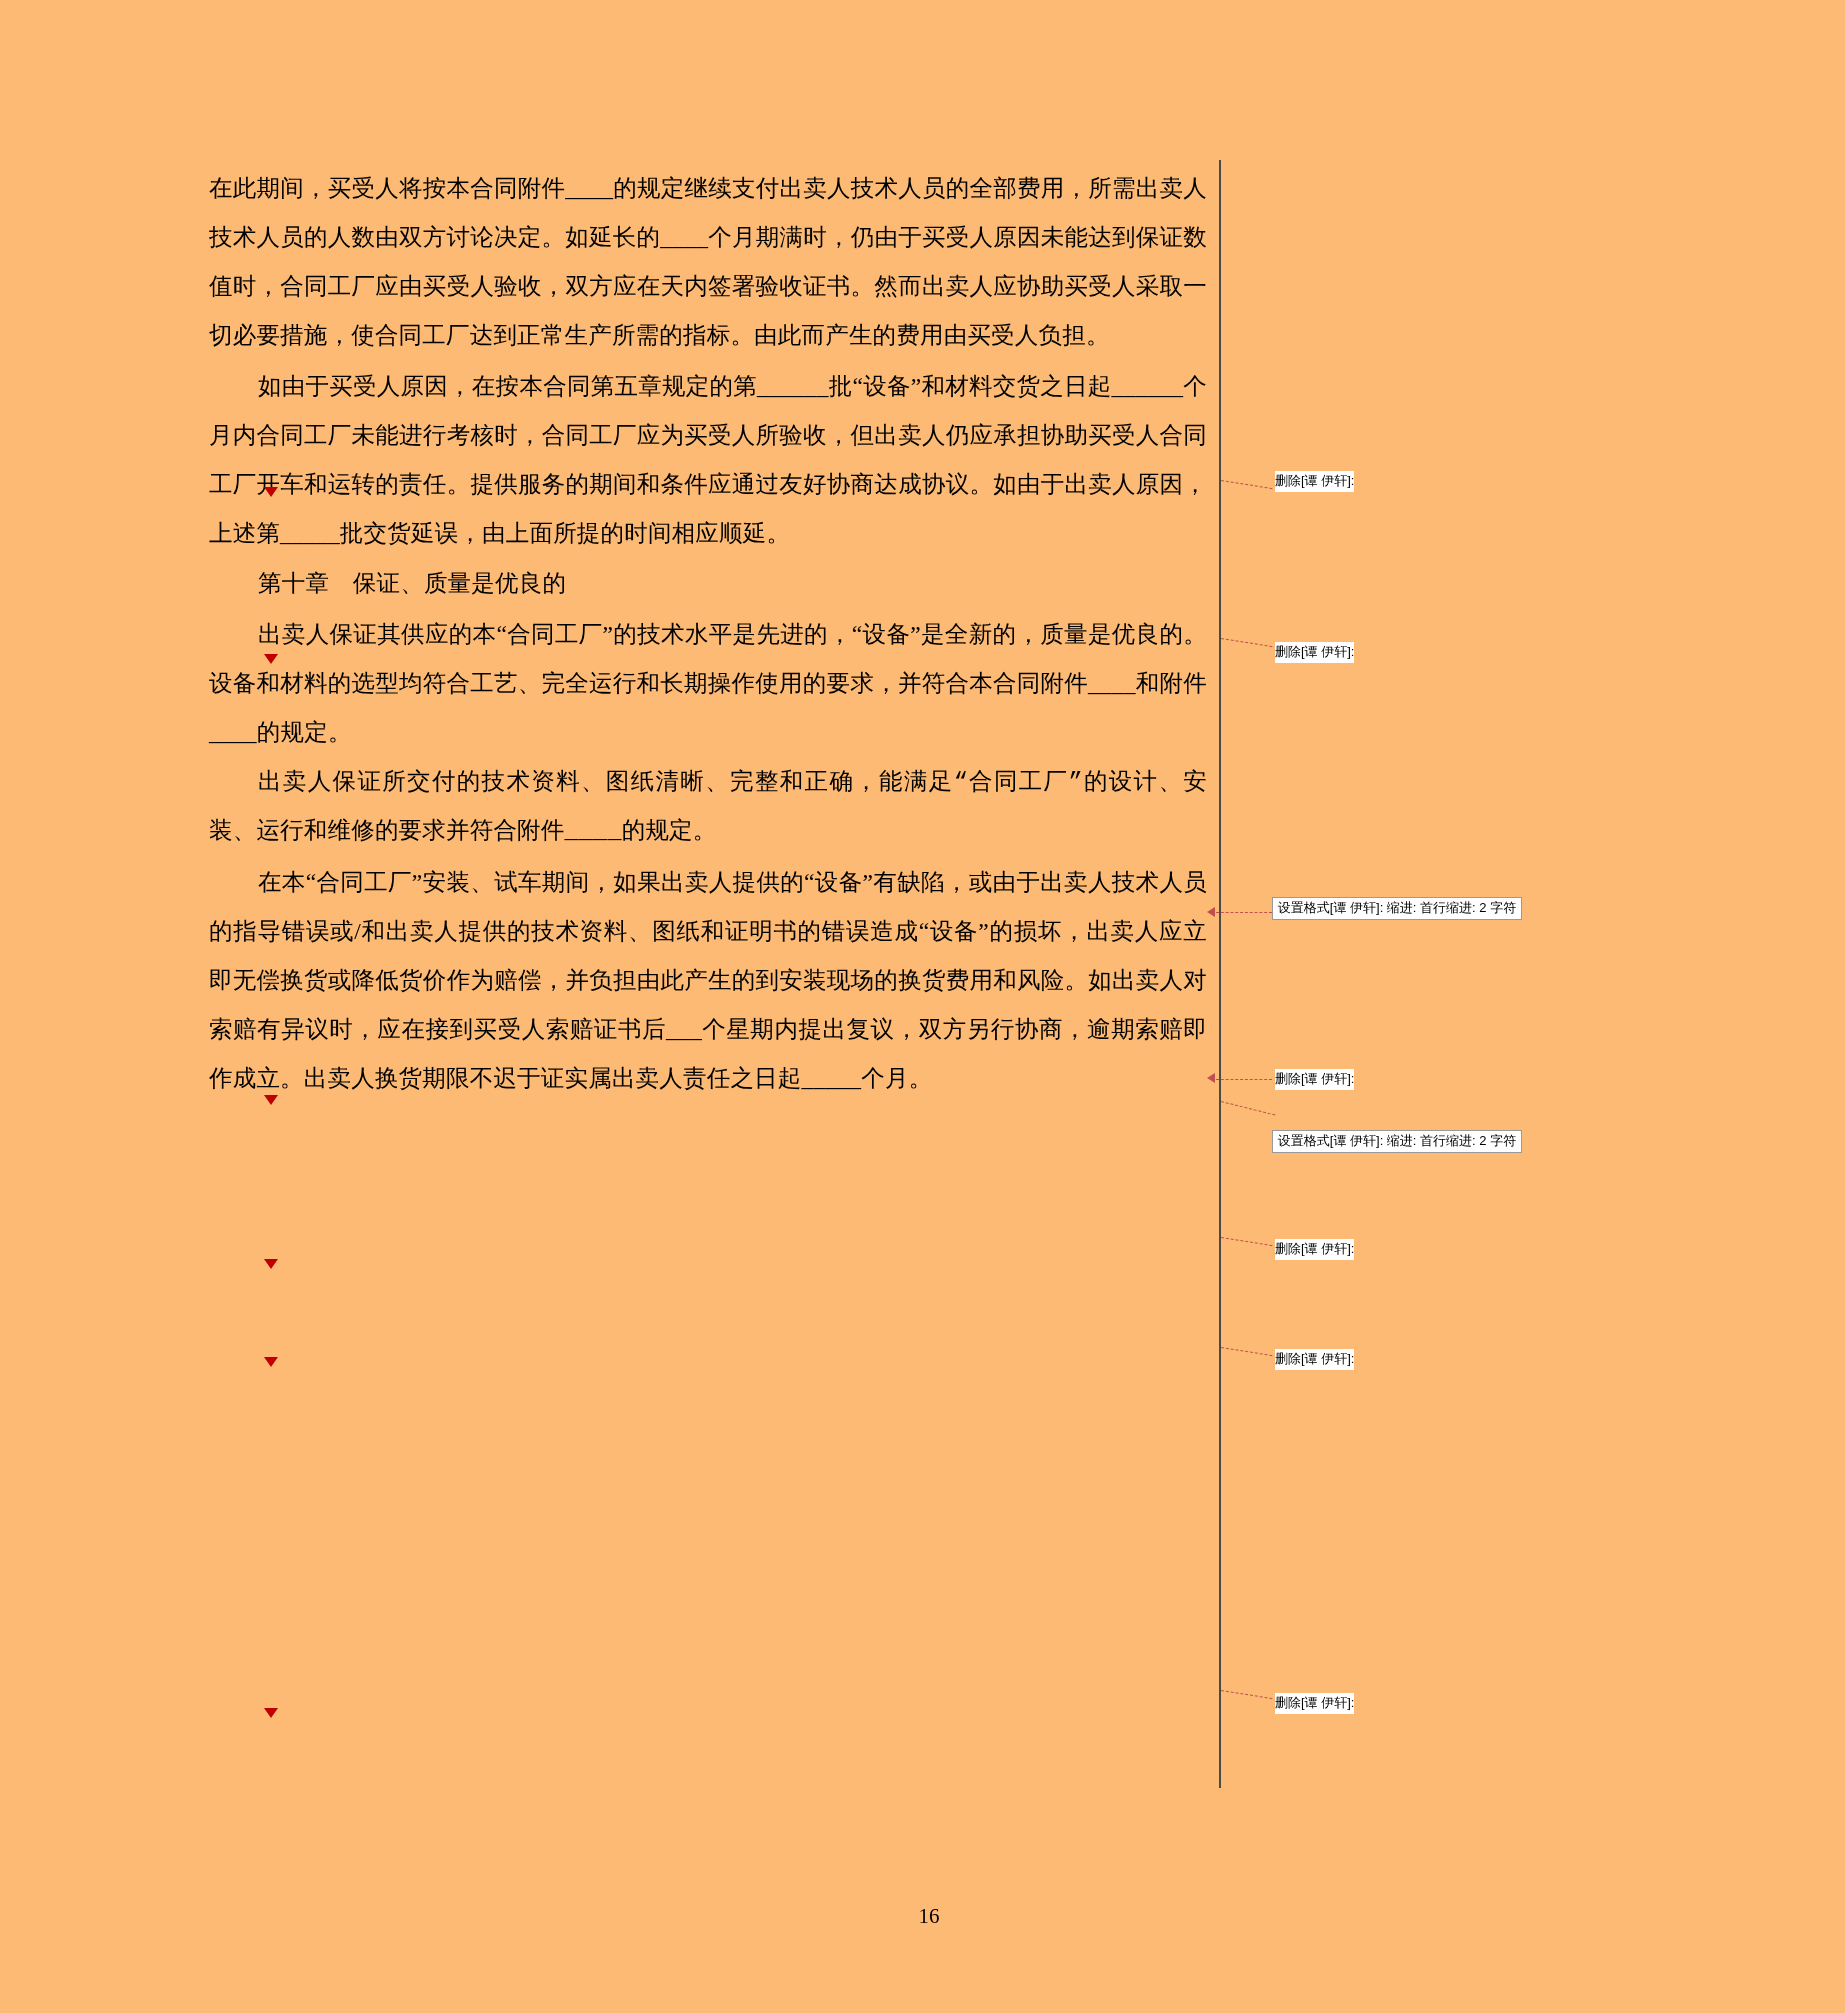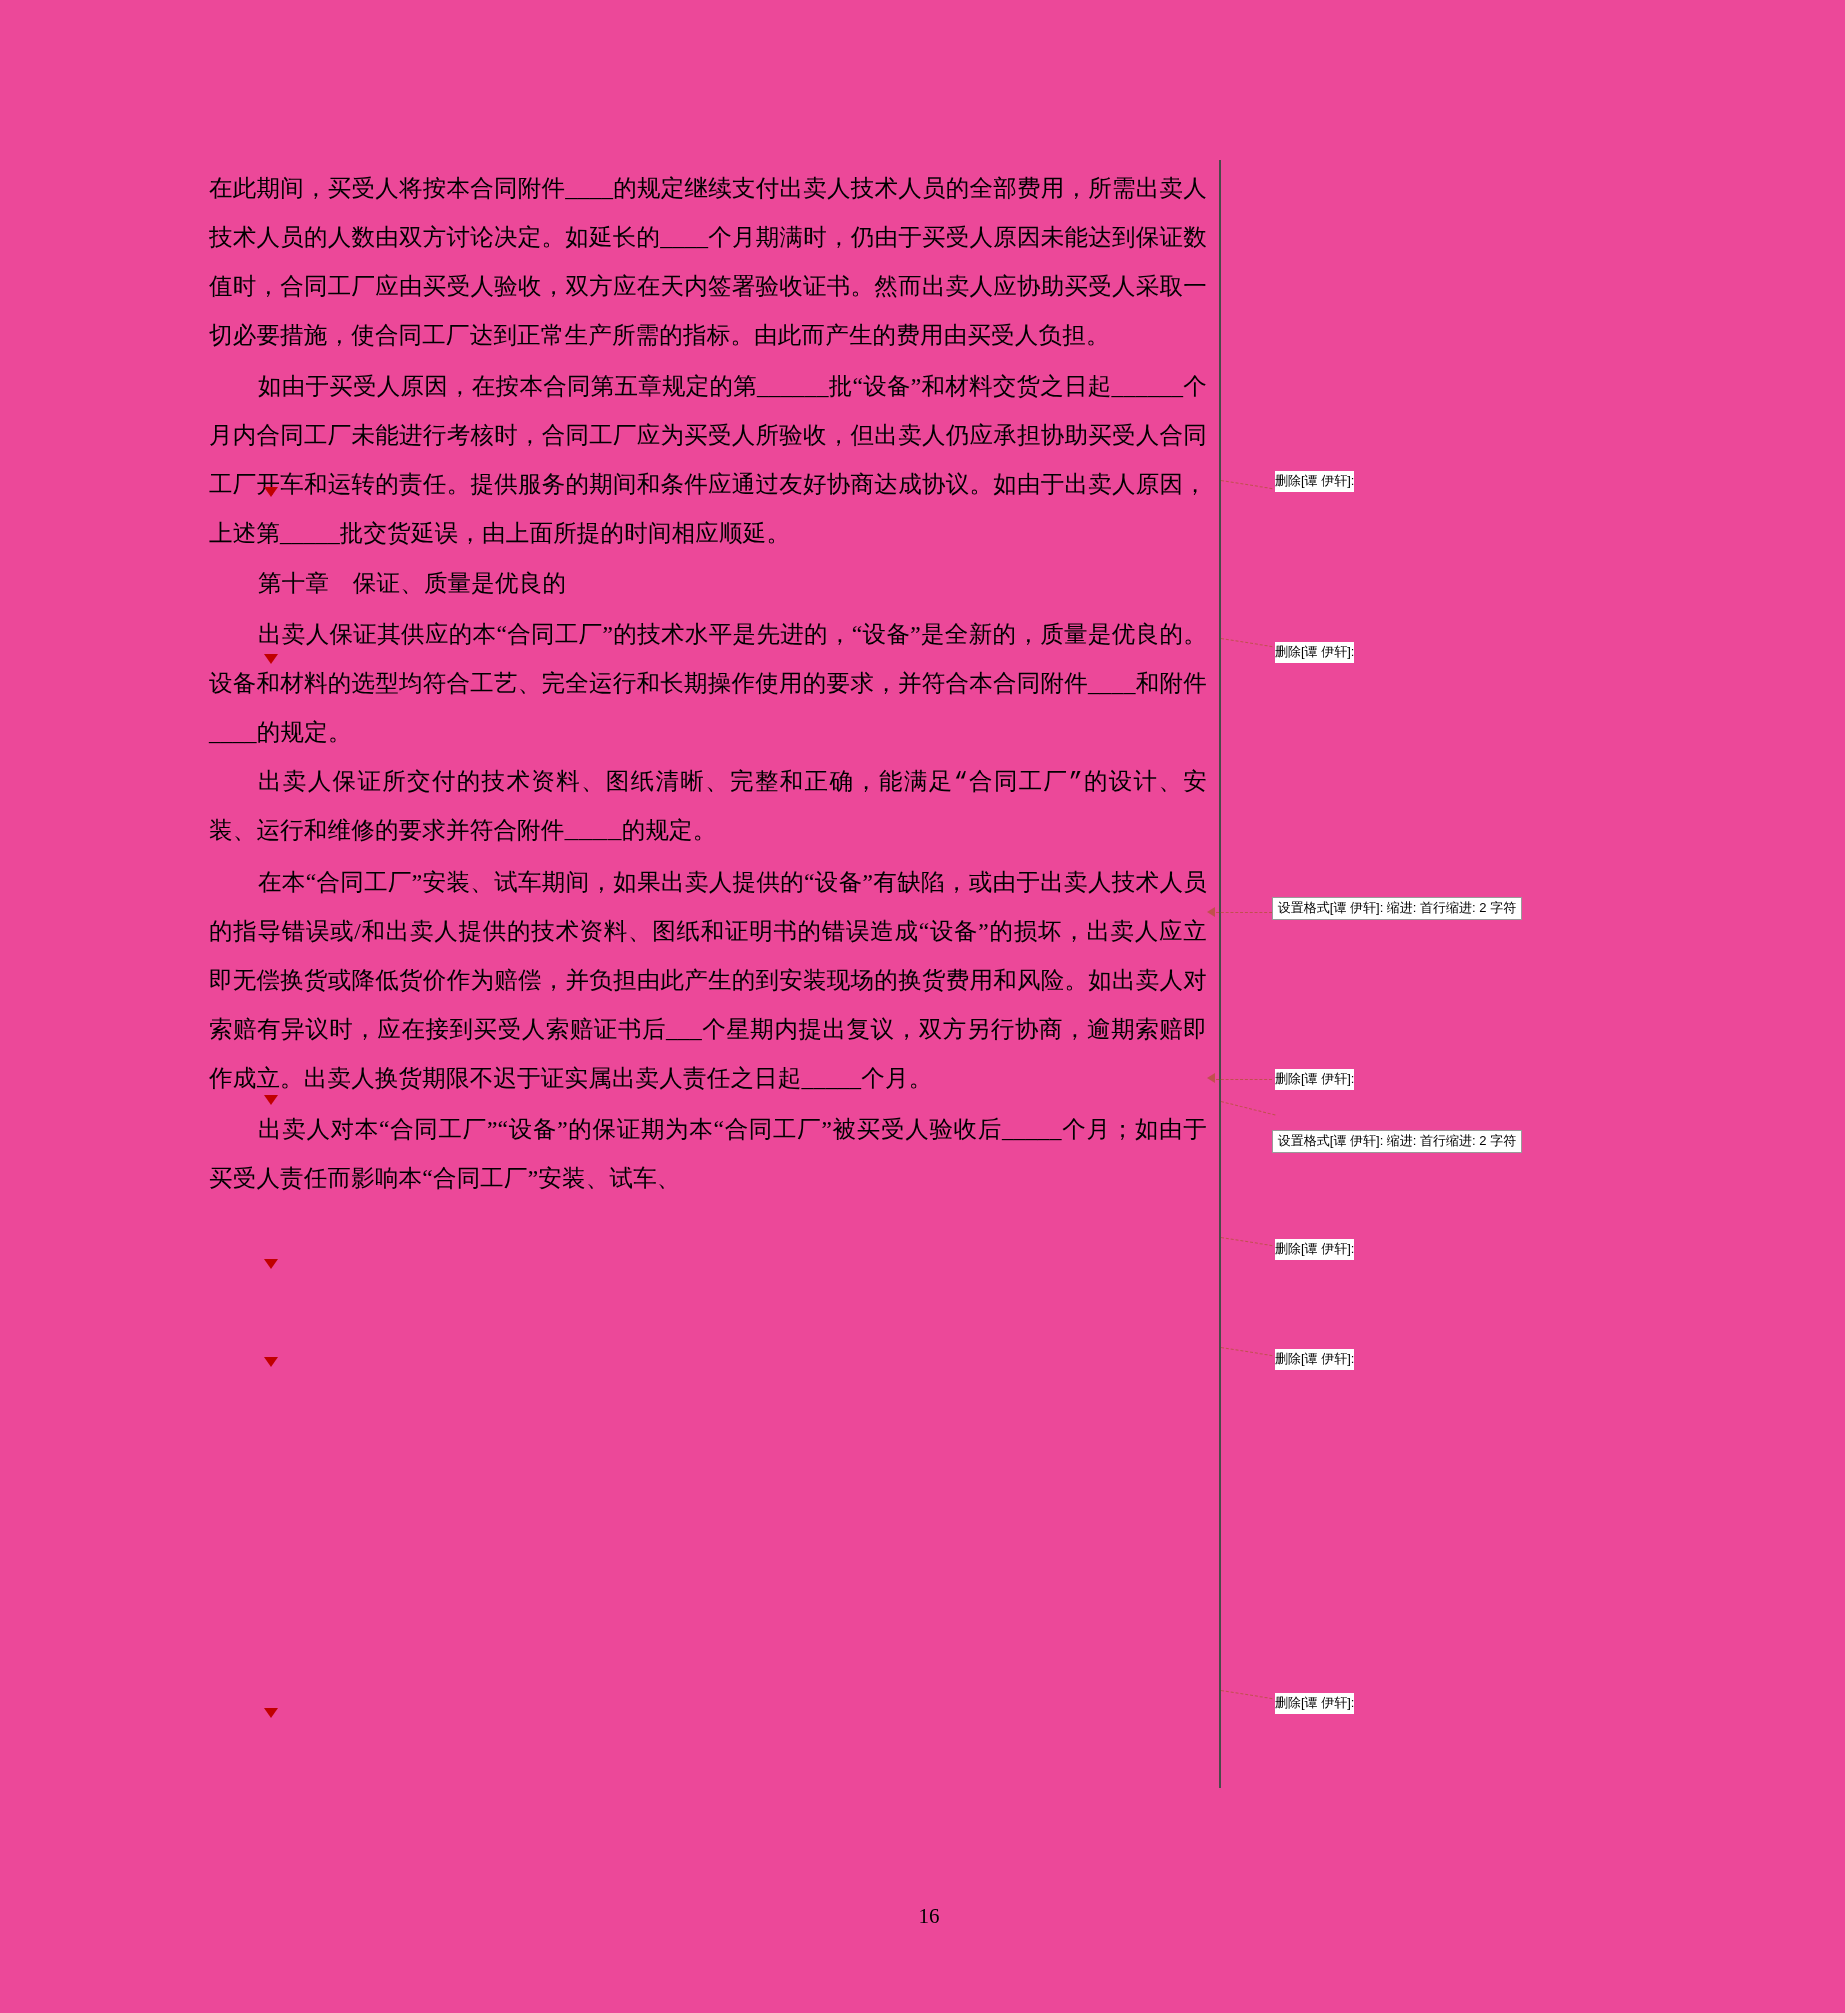--- a/index.html
+++ b/index.html
@@ -10,21 +10,21 @@
   body {
     width: 1846px;
     height: 2014px;
     position: relative;
     font-family: "Liberation Serif", "DejaVu Serif", serif;
     overflow: hidden;
   }
   .page {
     position: absolute;
     inset: 0;
-    background: #ec4899;
+    background: #fdba74;
   }
 
   
   .change-bar {
     position: absolute;
     left: 1219px;
     top: 160px;
     width: 1.6px;
     height: 1628px;
     background: #4a4a4a;
@@ -120,21 +120,20 @@
 
 
     <p class="para indent2" style="margin-top:1.6px;">第十章　保证、质量是优良的</p>
 
     <p class="para indent-num" style="margin-top:1.6px;">出卖人保证其供应的本“合同工厂”的技术水平是先进的，“设备”是全新的，质量是优良的。设备和材料的选型均符合工艺、完全运行和长期操作使用的要求，并符合本合同附件____和附件____的规定。</p>
 
     <p class="para indent-num" style="margin-top:1.6px;font-family:Liberation Mono, monospace;">出卖人保证所交付的技术资料、图纸清晰、完整和正确，能满足“合同工厂”的设计、安装、运行和维修的要求并符合附件____的规定。</p>
 
     <p class="para indent-num" style="margin-top:1.6px;">在本“合同工厂”安装、试车期间，如果出卖人提供的“设备”有缺陷，或由于出卖人技术人员的指导错误或/和出卖人提供的技术资料、图纸和证明书的错误造成“设备”的损坏，出卖人应立即无偿换货或降低货价作为赔偿，并负担由此产生的到安装现场的换货费用和风险。如出卖人对索赔有异议时，应在接到买受人索赔证书后___个星期内提出复议，双方另行协商，逾期索赔即作成立。出卖人换货期限不迟于证实属出卖人责任之日起_____个月。</p>
 
-    <p class="para indent-num" style="margin-top:1.6px;">出卖人对本“合同工厂”“设备”的保证期为本“合同工厂”被买受人验收后_____个月；如由于买受人责任而影响本“合同工厂”安装、试车、</p>
 
   </div>
 
   <div class="caret" style="left:264px; top:487px;"></div>
   <div class="caret" style="left:264px; top:654px;"></div>
   <div class="caret" style="left:264px; top:1095px;"></div>
   <div class="caret" style="left:264px; top:1259px;"></div>
   <div class="caret" style="left:264px; top:1357px;"></div>
   <div class="caret" style="left:264px; top:1708px;"></div>
 

